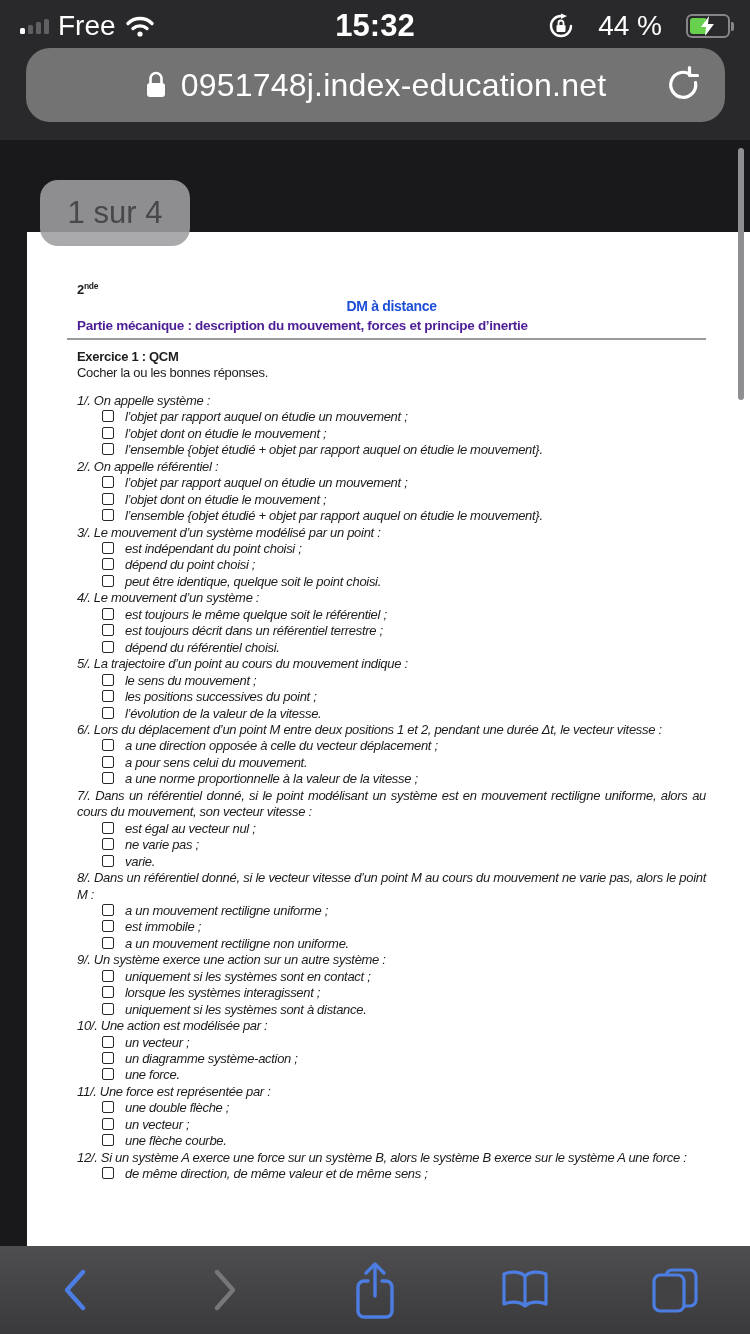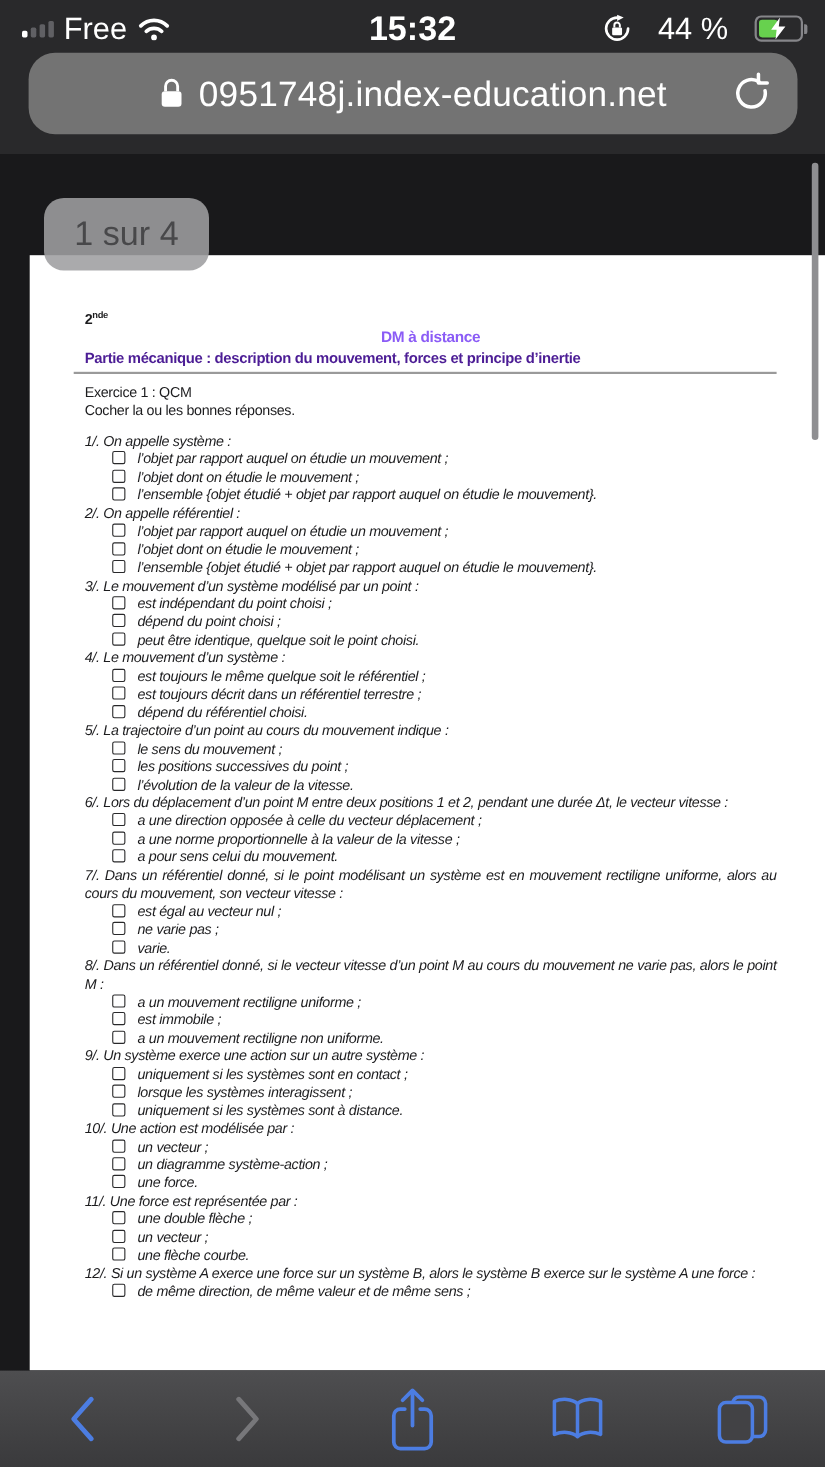--- a/index.html
+++ b/index.html
@@ -35,24 +35,24 @@
   .pdf-page{position:absolute;left:27px;top:92px;width:723px;height:1014px;background:#fff;}
   .scroll-thumb{position:absolute;right:6px;top:8px;width:6px;height:252px;border-radius:3px;background:#8f8f92;}
   .page-badge{position:absolute;left:40px;top:40px;width:150px;height:66px;border-radius:18px;
               background:rgba(158,158,160,.88);color:#48484a;font-size:31px;font-weight:500;
               display:flex;align-items:center;justify-content:center;}
 
   
   .doc{padding:46px 44px 0 50px;color:#1c1c1e;font-size:13px;line-height:16.45px;letter-spacing:-0.3px;}
   .doc-level{font-weight:700;height:19px;}
   .doc-level sup{font-size:8.5px;vertical-align:super;}
-  .doc-title{text-align:center;font-weight:700;font-size:14px;line-height:19px;color:#8b5cf6;}
+  .doc-title{text-align:center;font-weight:700;font-size:14px;line-height:19px;color:#1d4ed8;}
   .doc-subtitle{text-align:left;font-weight:700;font-size:13.5px;line-height:19px;color:#4c1d95;}
   .doc-rule{border:none;border-top:2px solid #9a9a9a;margin:3px 0 9px -10px;}
-  .ex-title{font-weight:400;}
+  .ex-title{font-weight:700;}
   .ex-sub{margin-bottom:11px;}
   .question{text-align:justify;font-style:italic;}
   .q-text{}
   .opt{display:flex;align-items:baseline;padding-left:25px;}
   .cbx{width:10px;height:10px;border:1.5px solid #28282a;border-radius:2px;margin-right:11px;
        flex:none;transform:translateY(1px);}
   .opt-label{}
 
   
   .toolbar{position:absolute;left:0;bottom:0;width:750px;height:88px;
@@ -219,25 +219,25 @@
 
   <div class="question">
     <div class="q-text">6/. Lors du déplacement d’un point M entre deux positions 1 et 2, pendant une durée Δt, le vecteur vitesse :</div>
     <div>
                 <div class="opt">
                   <span class="cbx"></span>
                   <span class="opt-label">a une direction opposée à celle du vecteur déplacement ;</span>
                 </div>
                 <div class="opt">
                   <span class="cbx"></span>
+                  <span class="opt-label">a pour sens celui du mouvement.</span>
+                </div>
+                <div class="opt">
+                  <span class="cbx"></span>
                   <span class="opt-label">a une norme proportionnelle à la valeur de la vitesse ;</span>
-                </div>
-                <div class="opt">
-                  <span class="cbx"></span>
-                  <span class="opt-label">a pour sens celui du mouvement.</span>
                 </div>
               </div>
   </div>
 
   <div class="question">
     <div class="q-text">7/. Dans un référentiel donné, si le point modélisant un système est en mouvement rectiligne uniforme, alors au cours du mouvement, son vecteur vitesse :</div>
     <div>
                 <div class="opt">
                   <span class="cbx"></span>
                   <span class="opt-label">est égal au vecteur nul ;</span>

